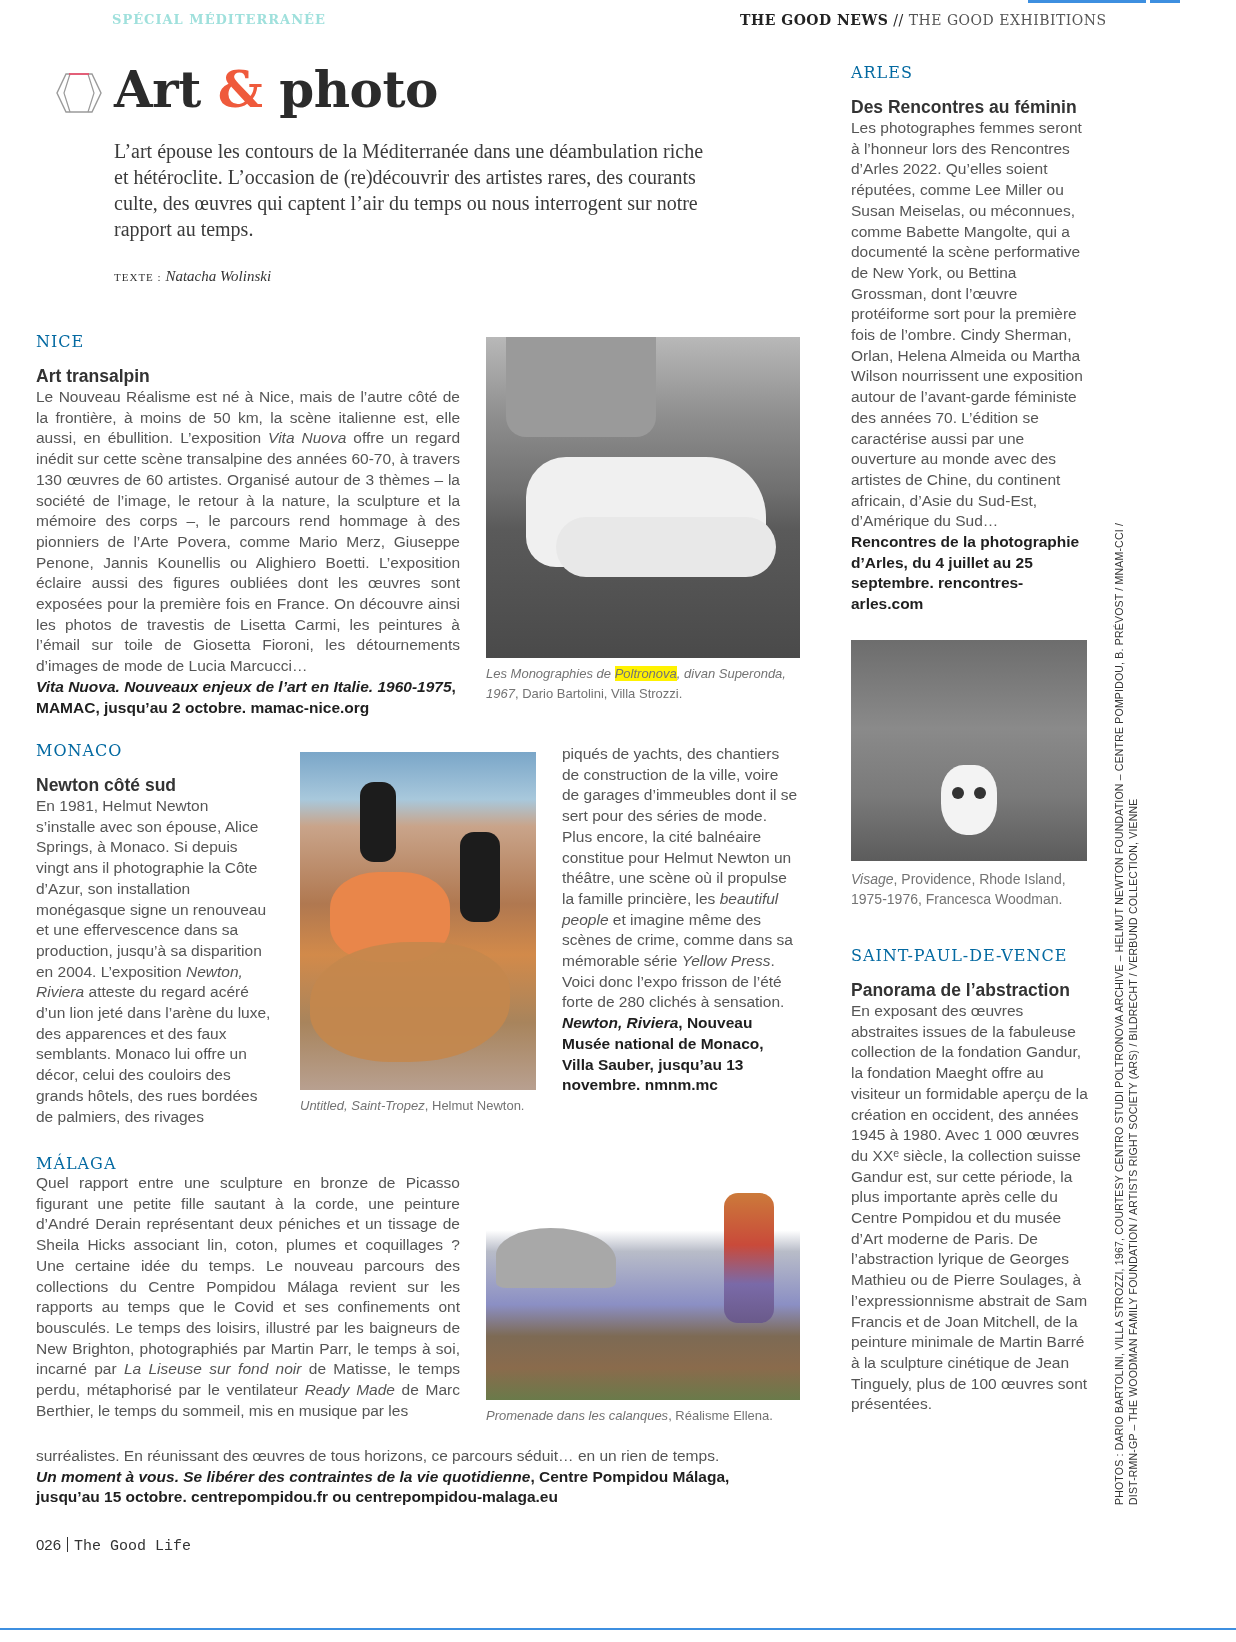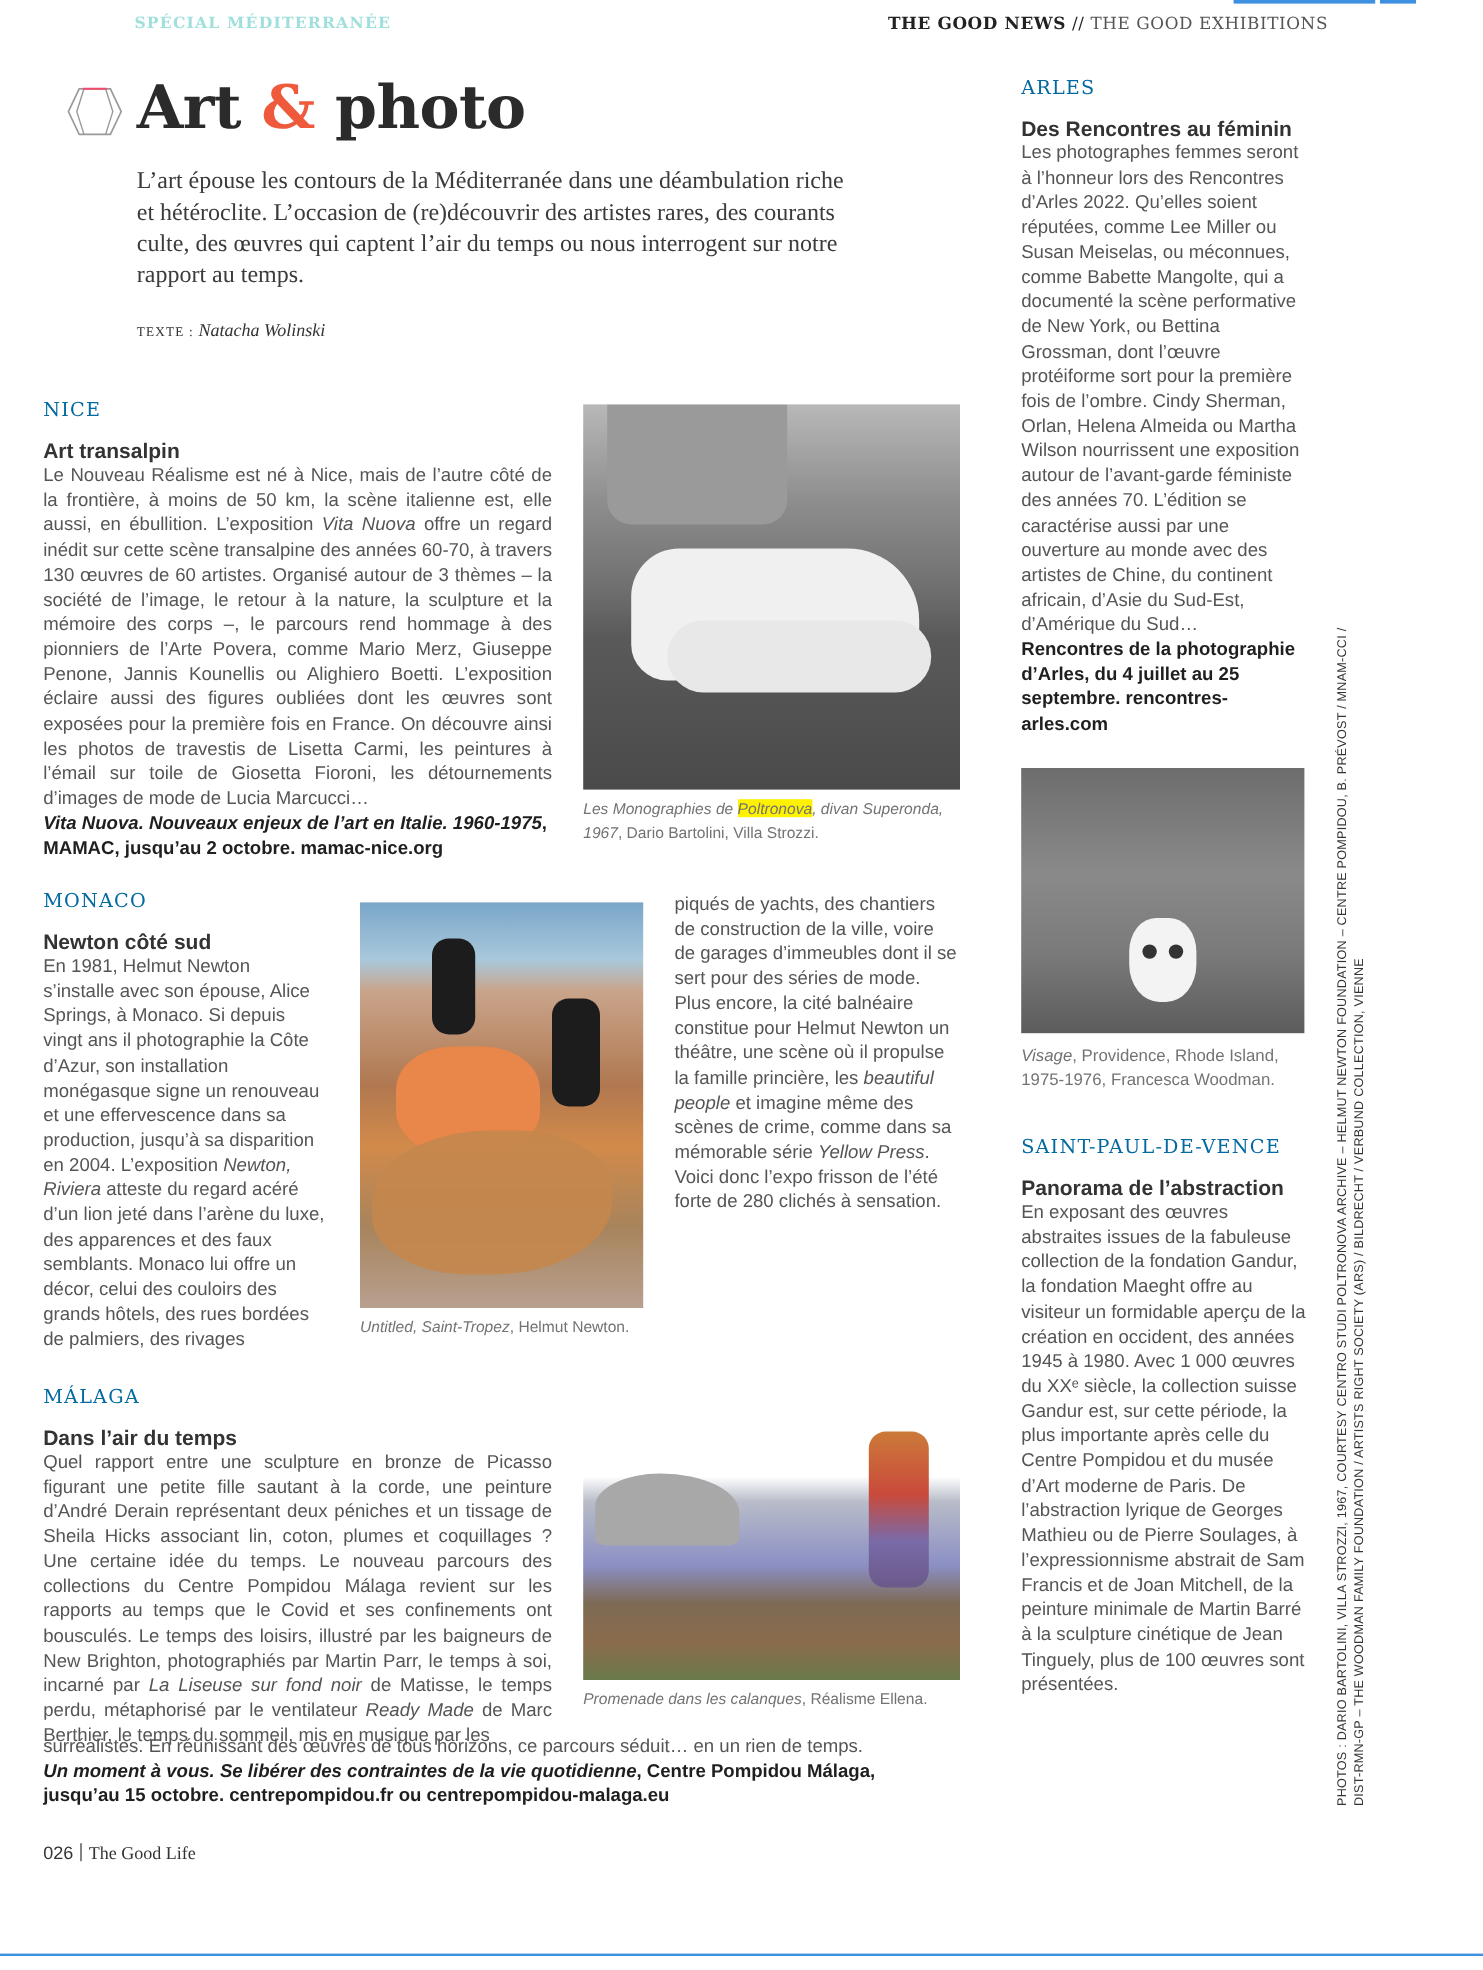--- a/index.html
+++ b/index.html
@@ -55,21 +55,21 @@
     .photo-malaga { left: 486px; top: 1188px; width: 314px; height: 212px; background: linear-gradient(180deg, #ffffff 0%, #ffffff 20%, #b8bcc8 30%, #8b8fc4 55%, #7d6a54 70%, #8a6b4c 85%, #6a7a4a 100%); }
     .photo-malaga .rock { position: absolute; left: 10px; top: 40px; width: 120px; height: 60px; background: #a8a8a8; border-radius: 50% 60% 10% 10%; }
     .photo-malaga .people { position: absolute; left: 238px; top: 5px; width: 50px; height: 130px; background: linear-gradient(180deg, #cc7a3a, #c94a3a 40%, #7a6aa8 70%, #6a5a8a); border-radius: 14px; }
 
     
     .credits { left: 1112px; top: 1505px; width: 1010px; transform: rotate(-90deg); transform-origin: left top; font-size: 10.5px; line-height: 14px; color: #333; letter-spacing: 0.2px; text-transform: uppercase; }
 
     
     .folio { left: 36px; top: 1536px; font-size: 15px; color: #333; font-family: "Liberation Sans", sans-serif; }
     .folio .sep { display: inline-block; width: 1px; height: 15px; background: #333; margin: 0 6px; vertical-align: -2px; }
-    .folio .mag { font-family: Liberation Serif, serif; }
+    .folio .mag { font-family: Liberation Mono, monospace; }
     .bottomline { left: 0; top: 1628px; width: 1236px; height: 2px; background: #3d8fe0; }
   </style>
 </head>
 <body>
 
 <div class="abs topbar" style="left:1028px; width:118px;"></div>
 <div class="abs topbar" style="left:1150px; width:30px;"></div>
 
 <div class="abs kicker">SPÉCIAL MÉDITERRANÉE</div>
 <div class="abs runhead">
@@ -113,25 +113,25 @@
 </section>
 <div class="abs photo photo-monaco">
   <div class="face"></div>
     <div class="hair"></div>
     <div class="diver1"></div>
     <div class="diver2"></div>
 </div>
 <p class="abs caption" style="left:300px; top:1096px; width:240px;"><i>Untitled, Saint-Tropez</i><span>, Helmut Newton.</span></p>
 <section class="abs" style="left:562px; top:744px; width:236px;">
   <p class="body"><span>piqués de yachts, des chantiers de construction de la ville, voire de garages d’immeubles dont il se sert pour des séries de mode. Plus encore, la cité balnéaire constitue pour Helmut Newton un théâtre, une scène où il propulse la famille princière, les </span><i>beautiful people</i><span> et imagine même des scènes de crime, comme dans sa mémorable série </span><i>Yellow Press</i><span>. Voici donc l’expo frisson de l’été forte de 280 clichés à sensation.</span></p>
+  <p class="info"><i>Newton, Riviera</i><span>, Nouveau Musée national de Monaco, Villa Sauber, jusqu’au 13 novembre. nmnm.mc</span></p>
 </section>
 
 <section class="abs" style="left:36px; top:1154px; width:424px;">
   <div class="city">MÁLAGA</div>
-  <div class="headline">Dans l’air du temps</div>
   <p class="body justify"><span>Quel rapport entre une sculpture en bronze de Picasso figurant une petite fille sautant à la corde, une peinture d’André Derain représentant deux péniches et un tissage de Sheila Hicks associant lin, coton, plumes et coquillages ? Une certaine idée du temps. Le nouveau parcours des collections du Centre Pompidou Málaga revient sur les rapports au temps que le Covid et ses confinements ont bousculés. Le temps des loisirs, illustré par les baigneurs de New Brighton, photographiés par Martin Parr, le temps à soi, incarné par </span><i>La Liseuse sur fond noir</i><span> de Matisse, le temps perdu, métaphorisé par le ventilateur </span><i>Ready Made</i><span> de Marc Berthier, le temps du sommeil, mis en musique par les</span></p>
 </section>
 <div class="abs photo photo-malaga">
   <div class="rock"></div>
     <div class="people"></div>
 </div>
 <p class="abs caption" style="left:486px; top:1406px; width:316px;"><i>Promenade dans les calanques</i><span>, Réalisme Ellena.</span></p>
 <section class="abs" style="left:36px; top:1446px; width:760px;">
   <p class="body">surréalistes. En réunissant des œuvres de tous horizons, ce parcours séduit… en un rien de temps.</p>
   <p class="info" style="width:700px;"><i>Un moment à vous. Se libérer des contraintes de la vie quotidienne</i><span style="font-weight:bold;">, Centre Pompidou Málaga, jusqu’au 15 octobre. centrepompidou.fr ou centrepompidou-malaga.eu</span></p>

